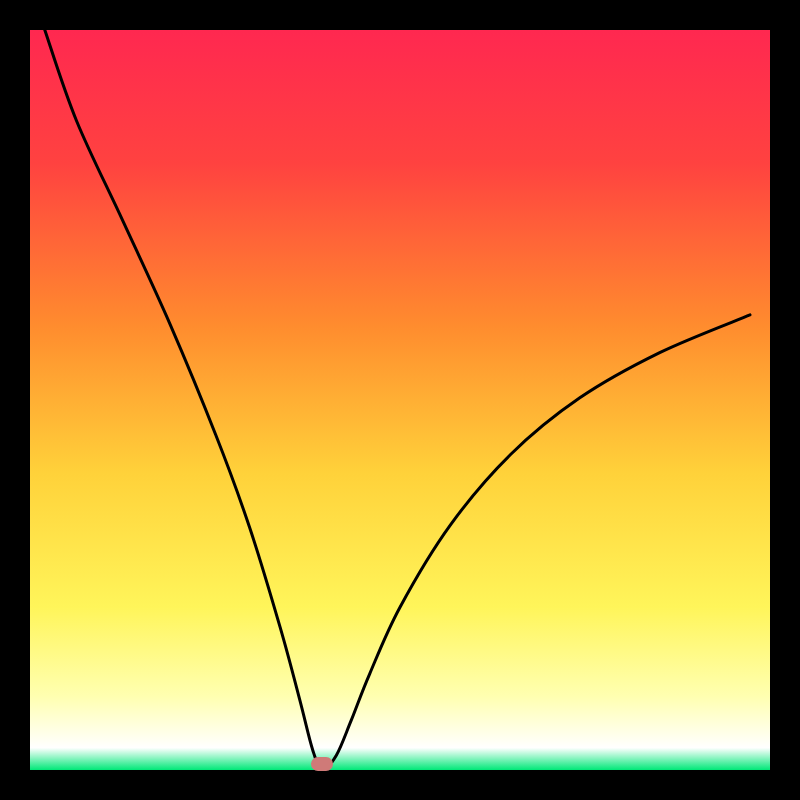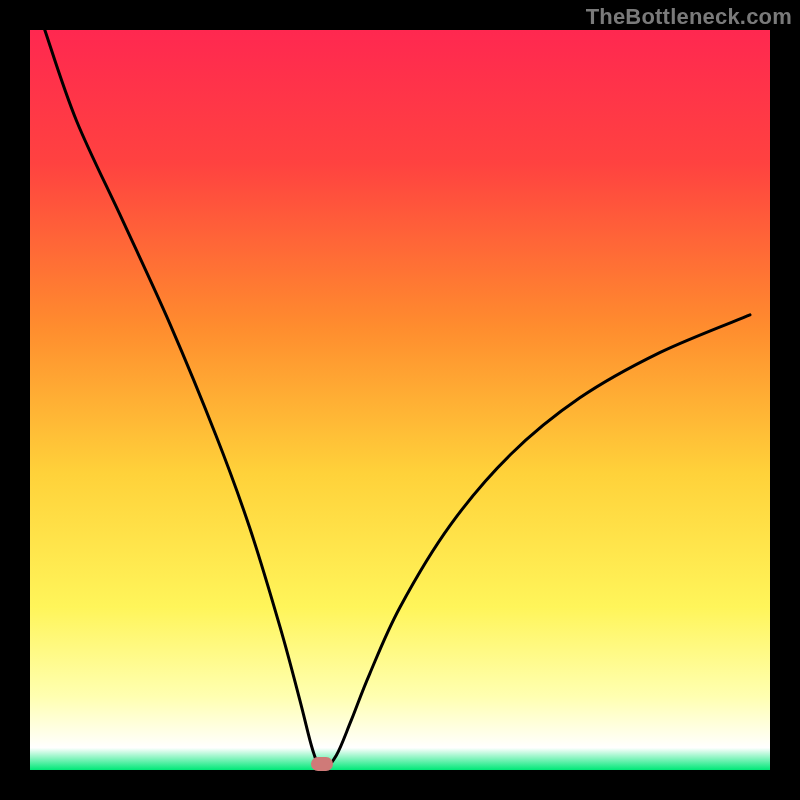--- a/index.html
+++ b/index.html
@@ -76,15 +76,14 @@
     </svg>
 
     <svg class="curve" viewBox="0 0 740 740" preserveAspectRatio="none">
       <path id="curve-path" fill="none" stroke-width="3" stroke-linecap="round" stroke-linejoin="round" d="M 14.8 0.0 C 20.1 15.2, 33.5 59.1, 46.6 91.0 C 59.7 123.0, 77.7 157.9, 93.2 191.7 C 108.8 225.5, 124.4 258.3, 139.9 293.8 C 155.3 329.3, 172.4 370.7, 185.7 404.8 C 199.1 438.8, 209.1 466.0, 219.8 498.0 C 230.5 530.1, 241.7 568.3, 250.1 597.2 C 258.5 626.0, 264.7 650.7, 270.1 671.2 C 275.5 691.7, 279.0 708.5, 282.7 720.0 C 286.4 731.5, 288.4 739.1, 292.3 740.0 C 296.2 740.9, 301.5 733.5, 306.4 725.2 C 311.2 716.9, 315.6 704.0, 321.2 690.4 C 326.7 676.9, 331.5 662.7, 339.7 643.8 C 347.8 624.9, 356.6 602.0, 370.0 577.2 C 383.4 552.4, 401.9 520.5, 420.3 495.1 C 438.7 469.7, 458.7 446.0, 480.3 424.8 C 501.8 403.5, 524.9 384.8, 549.8 367.8 C 574.7 350.8, 601.4 336.5, 629.7 322.6 C 658.1 308.8, 705.0 291.2, 720.0 284.9" stroke="#000000"></path>
     </svg>
 
     <div class="marker" style="left: 292.3px; top: 734.08px; background: rgb(207, 122, 120);"></div>
 
   </div>
 
-  <div class="watermark">TheBottleneck.com</div>
 
 </div>
 
 </body></html>

